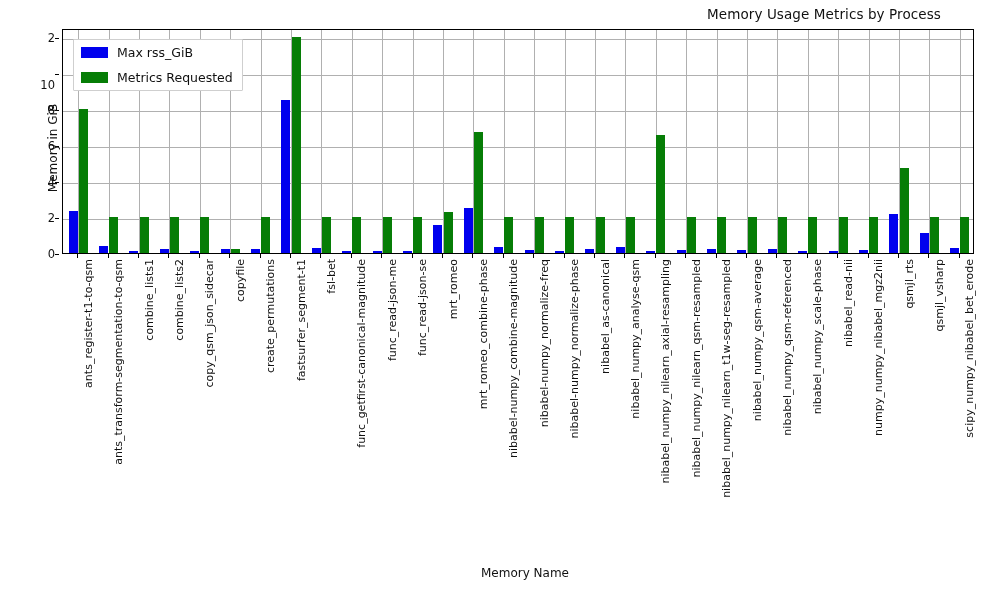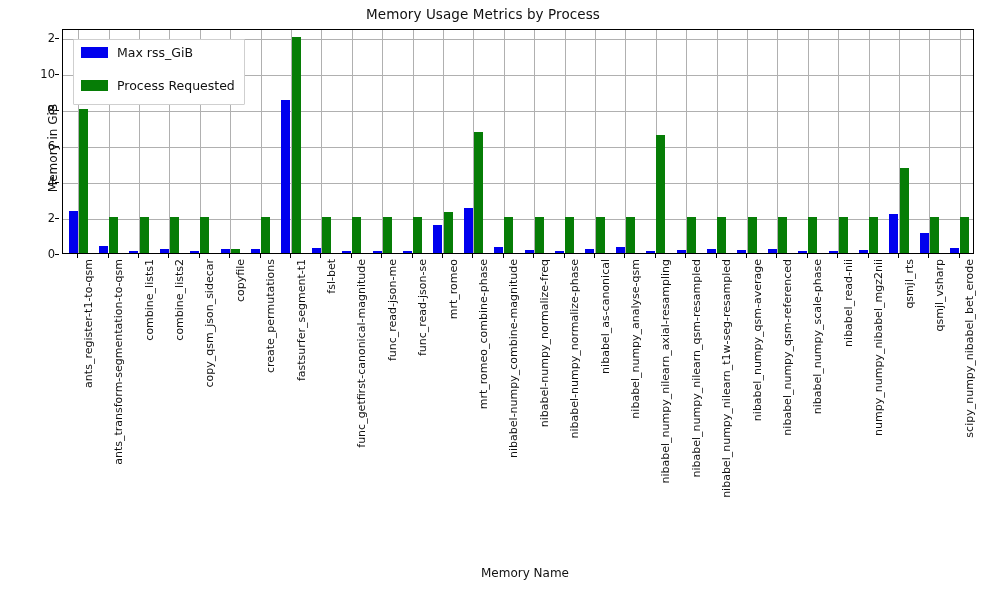--- a/index.html
+++ b/index.html
@@ -6,21 +6,21 @@
   body{
     width:1000px;height:600px;background:#ffffff;
     font-family:"DejaVu Sans", sans-serif;
     overflow:hidden;
   }
   #fig{position:relative;width:1000px;height:600px;}
 
   
   #title{
     position:absolute;left:0;top:6px;width:916px;
-    text-align:center;font-size:13.5px;color:#111;
+    text-align:right;font-size:13.5px;color:#111;
     letter-spacing:.1px;
   }
   
   #title-inner{display:inline-block;transform:translateX(25px);}
 
   
   #plot{
     position:absolute;
     left:62px;top:29px;
     width:912px;height:225px;
@@ -63,22 +63,22 @@
 
   
   .bar{position:absolute;bottom:0;}
   .bar.blue{background:#0000ee;}
   .bar.green{background:#067d06;}
 
   
   #legend{
     position:absolute;left:10px;top:9px;
     background:#fff;border:1px solid #cfcfcf;border-radius:1px;
-    padding:5px 9px 11px 7px;
-    display:flex;flex-direction:column;gap:18px;
+    padding:5px 9px 5px 7px;
+    display:flex;flex-direction:column;gap:10px;
     box-sizing:border-box;
   }
   .leg-row{display:flex;align-items:center;gap:9px;}
   .leg-swatch{width:27px;height:11px;display:block;}
   .leg-swatch.blue{background:#0000ee;}
   .leg-swatch.green{background:#067d06;}
   .leg-text{font-size:12.5px;color:#111;white-space:nowrap;}
 </style>
 </head>
 <body>
@@ -93,21 +93,21 @@
       <div class="ytick-label" style="top: 225px;">0</div>
       <div class="ytick-mark" style="top: 225px; left: 33px;"></div>
       <div class="ytick-label" style="top: 189px;">2</div>
       <div class="ytick-mark" style="top: 189px; left: 33px;"></div>
       <div class="ytick-label" style="top: 153px;">4</div>
       <div class="ytick-mark" style="top: 153px; left: 33px;"></div>
       <div class="ytick-label" style="top: 117px;">6</div>
       <div class="ytick-mark" style="top: 117px; left: 33px;"></div>
       <div class="ytick-label" style="top: 81px;">8</div>
       <div class="ytick-mark" style="top: 81px; left: 33px;"></div>
-      <div class="ytick-label" style="top: 45px;">10</div>
+      <div class="ytick-label" style="top: 56px;">10</div>
       <div class="ytick-mark" style="top: 45px; left: 33px;"></div>
       <div class="ytick-label" style="top: 9px;">2</div>
       <div class="ytick-mark" style="top: 9px; left: 33px;"></div>
     </div>
   <div id="ylabel">Memory in GiB</div>
 
   <div id="plot">
     <div id="gridlines">
         <div class="hgrid" style="top: 189px;"></div>
         <div class="hgrid" style="top: 153px;"></div>
@@ -209,21 +209,21 @@
         <div class="bar green" title="scipy_numpy_nibabel_bet_erode — Memory Requested: 2" style="left: 897.3px; width: 9.12px; height: 36px;"></div>
       </div>
 
     <div id="legend">
       <div class="leg-row">
         <span class="leg-swatch blue"></span>
         <span class="leg-text">Max rss_GiB</span>
       </div>
       <div class="leg-row">
         <span class="leg-swatch green"></span>
-        <span class="leg-text">Process Requested</span>
+        <span class="leg-text">Metrics Requested</span>
       </div>
     </div>
   </div>
 
   <div id="xticks">
       <div class="xtick-mark" style="left: 15.2px;"></div>
       <div class="xtick-mark" style="left: 45.6px;"></div>
       <div class="xtick-mark" style="left: 76px;"></div>
       <div class="xtick-mark" style="left: 106.4px;"></div>
       <div class="xtick-mark" style="left: 136.8px;"></div>

